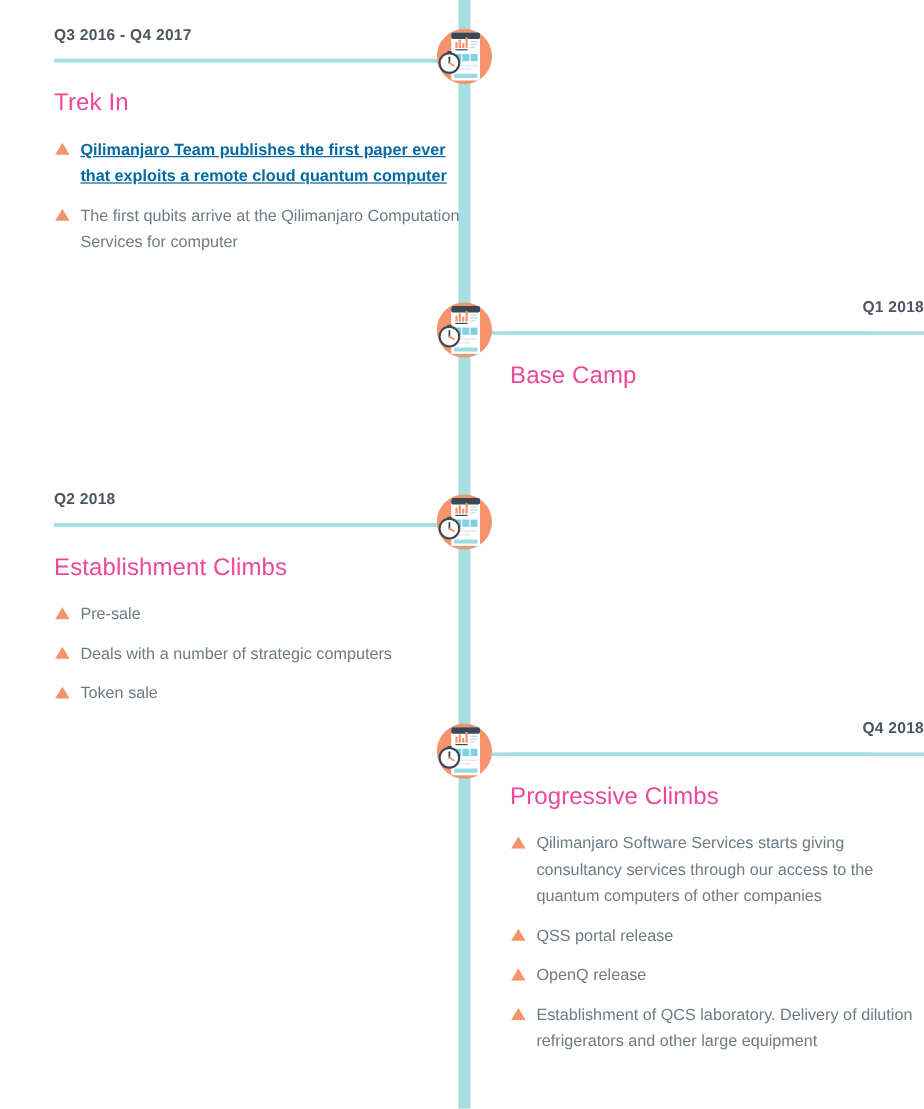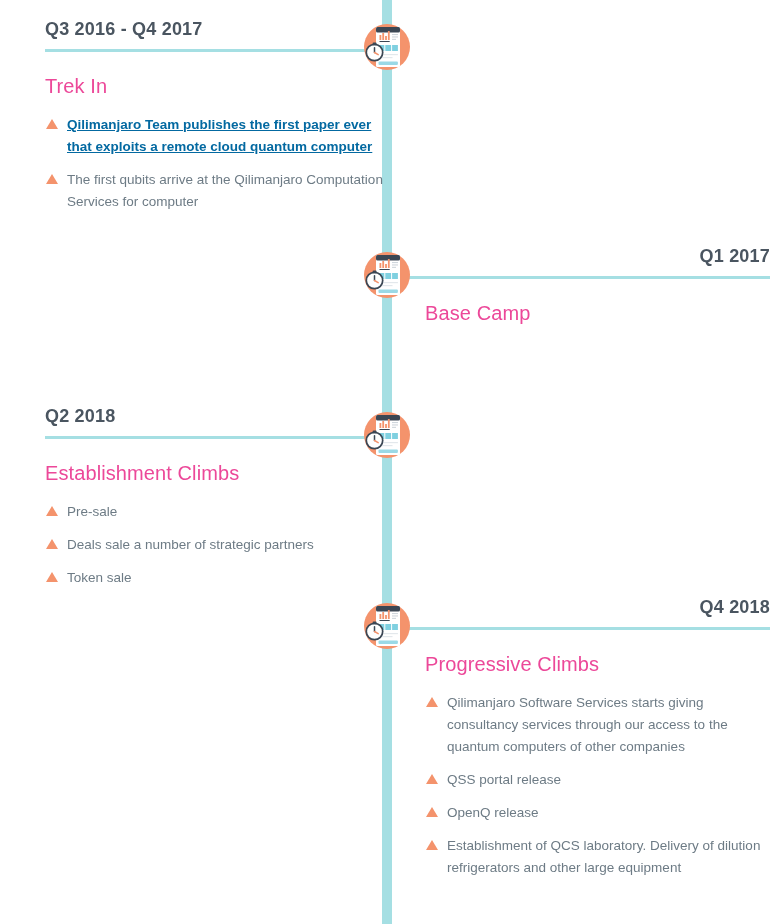--- a/index.html
+++ b/index.html
@@ -37,21 +37,21 @@
   }
   .milestone.left  { left: 45px;  text-align: left; }
   .milestone.right { left: 425px; text-align: left; }
 
   
   .date-row {
     position: relative;
     height: 34px;
   }
   .date-label {
-    font-size: 18px;
+    font-size: 13px;
     font-weight: bold;
     color: #4a5560;
     letter-spacing: .2px;
     line-height: 22px;
     display: block;
   }
   .milestone.right .date-label { text-align: right; }
 
   .rule {
     position: absolute;
@@ -162,21 +162,21 @@
     <g>
       <circle cx="16.5" cy="34.5" r="8.2" fill="#ffffff" stroke="#3b4754" stroke-width="1.7"></circle>
       <rect x="14.6" y="24.6" width="4" height="2.6" rx="1" fill="#3b4754"></rect>
       <path d="M16.5 34.5 L16.5 29.8" stroke="#3b4754" stroke-width="1.5" stroke-linecap="round"></path>
       <path d="M16.5 34.5 L20.2 36.6" stroke="#f4936c" stroke-width="1.5" stroke-linecap="round"></path>
     </g>
   </svg>
     </div>
     <div class="milestone right" style="top: 245px;">
       <div class="date-row">
-        <span class="date-label">Q1 2017</span>
+        <span class="date-label">Q1 2018</span>
         <div class="rule"></div>
       </div>
       <div class="heading">Base Camp</div>
     </div>
     <div class="connector" style="top: 276px; left: 387px; width: 338px;"></div>
     <div class="node" style="top: 246px;">
   <svg viewBox="0 0 58 58" xmlns="http://www.w3.org/2000/svg">
     <circle cx="29" cy="29" r="23" fill="#f4936c"></circle>
     <rect x="18" y="9" width="24" height="40" rx="1.5" fill="#ffffff"></rect>
     <rect x="18" y="9" width="24" height="5.5" rx="1.5" fill="#3b4754"></rect>
@@ -203,21 +203,21 @@
   </svg>
     </div>
     <div class="milestone left" style="top: 405px;">
       <div class="date-row">
         <span class="date-label">Q2 2018</span>
         <div class="rule"></div>
       </div>
       <div class="heading">Establishment Climbs</div>
       <ul class="bullets">
         <li><span class="tri"></span><span class="bullet-text">Pre-sale</span></li>
-        <li><span class="tri"></span><span class="bullet-text">Deals sale a number of strategic partners</span></li>
+        <li><span class="tri"></span><span class="bullet-text">Deals with a number of strategic computers</span></li>
         <li><span class="tri"></span><span class="bullet-text">Token sale</span></li>
       </ul>
     </div>
     <div class="connector" style="top: 436px; left: 45px; width: 340px;"></div>
     <div class="node" style="top: 406px;">
   <svg viewBox="0 0 58 58" xmlns="http://www.w3.org/2000/svg">
     <circle cx="29" cy="29" r="23" fill="#f4936c"></circle>
     <rect x="18" y="9" width="24" height="40" rx="1.5" fill="#ffffff"></rect>
     <rect x="18" y="9" width="24" height="5.5" rx="1.5" fill="#3b4754"></rect>
     <rect x="21.5" y="17" width="1.8" height="5" fill="#f4936c"></rect>

